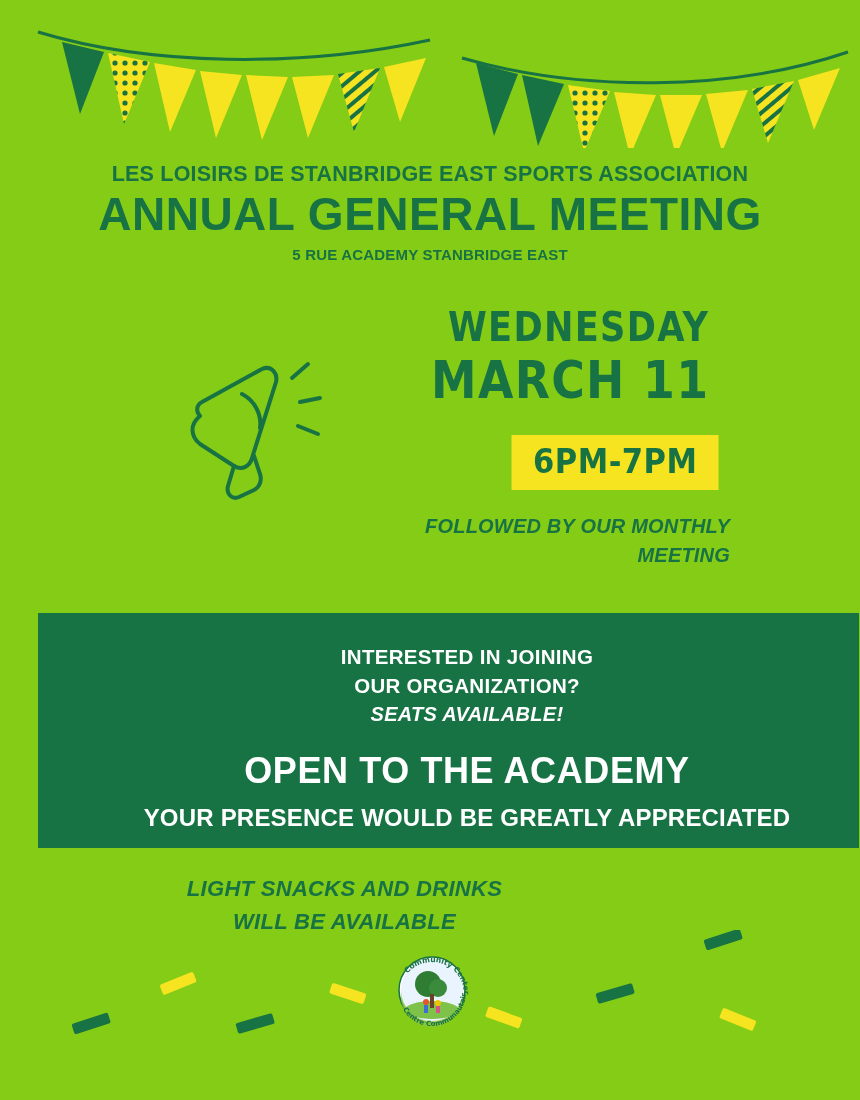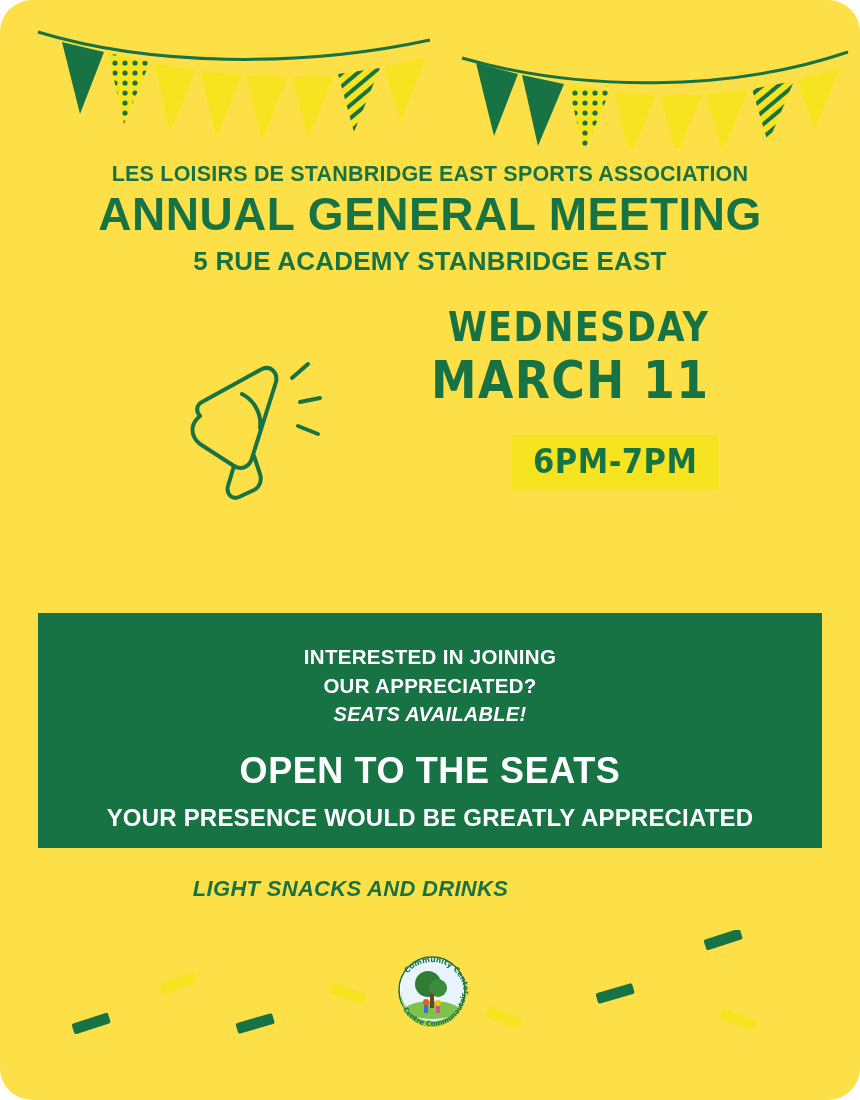--- a/index.html
+++ b/index.html
@@ -11,23 +11,22 @@
     height: 1100px;
     background: #ffffff;
     font-family: "Liberation Sans", sans-serif;
     overflow: hidden;
     position: relative;
   }
   .poster {
     position: relative;
     width: 860px;
     height: 1100px;
-    background: #fde047;
+    background: #84cc16;
     overflow: hidden;
-    border-radius: 32px;
   }
 
   
   .bunting {
     position: absolute;
     top: 18px;
     left: 0;
     width: 860px;
     height: 130px;
   }
@@ -50,21 +49,21 @@
   .agm-line {
     font-size: 46px;
     font-weight: bold;
     color: #177244;
     letter-spacing: 0.5px;
     line-height: 1.12;
     margin-top: 2px;
     text-align: center;
   }
   .addr-line {
-    font-size: 26px;
+    font-size: 15px;
     font-weight: bold;
     color: #177244;
     letter-spacing: 0.2px;
     margin-top: 6px;
   }
 
   
   .megaphone {
     position: absolute;
     left: 172px;
@@ -127,20 +126,21 @@
   
   .green-band {
     position: absolute;
     left: 38px;
     top: 613px;
     width: 784px;
     height: 235px;
     background: #177244;
     color: #ffffff;
     text-align: center;
+    padding-left: 37px;
   }
   .band-l1, .band-l2 {
     font-size: 20.5px;
     font-weight: bold;
     letter-spacing: 0.3px;
     line-height: 1.4;
   }
   .band-l1 { margin-top: 30px; }
   .band-l3 {
     font-size: 20px;
@@ -169,21 +169,20 @@
     left: 0;
     top: 872px;
     width: 689px;
     text-align: center;
     font-size: 22px;
     font-weight: bold;
     font-style: italic;
     color: #177244;
     line-height: 1.5;
     letter-spacing: 0.3px;
-    padding-left: 6px;
   }
 
   
   .logo {
     position: absolute;
     left: 386px;
     top: 944px;
     width: 92px;
     height: 92px;
   }
@@ -257,32 +256,37 @@
       </g>
     </svg>
   </div>
 
   <div class="date-block">
     <div class="day-line">WEDNESDAY</div>
     <div class="date-line">MARCH 11</div>
     <div class="time-wrap">
       <span class="time-line">6PM-7PM</span>
     </div>
+    <div class="followed">
+      <div>FOLLOWED BY OUR MONTHLY</div>
+      <div>MEETING</div>
+    </div>
   </div>
 
   <div class="green-band">
     <div class="band-l1">INTERESTED IN JOINING</div>
-    <div class="band-l2">OUR APPRECIATED?</div>
+    <div class="band-l2">OUR ORGANIZATION?</div>
     <div class="band-l3">SEATS AVAILABLE!</div>
-    <div class="band-open">OPEN TO THE SEATS</div>
+    <div class="band-open">OPEN TO THE ACADEMY</div>
     <div class="band-presence">YOUR PRESENCE WOULD BE GREATLY APPRECIATED</div>
   </div>
 
   <div class="snacks">
     <div>LIGHT SNACKS AND DRINKS</div>
+    <div>WILL BE AVAILABLE</div>
   </div>
 
   <div class="logo">
     <svg width="92" height="92" viewBox="0 0 92 92" xmlns="http://www.w3.org/2000/svg">
       <defs>
         <path id="arcTop" d="M14,50 A32,32 0 0 1 78,50"></path>
         <path id="arcBot" d="M12,48 A34,34 0 0 0 80,48"></path>
       </defs>
       <circle cx="46" cy="46" r="33" fill="#ffffff" stroke="#177244" stroke-width="1.5"></circle>
 

